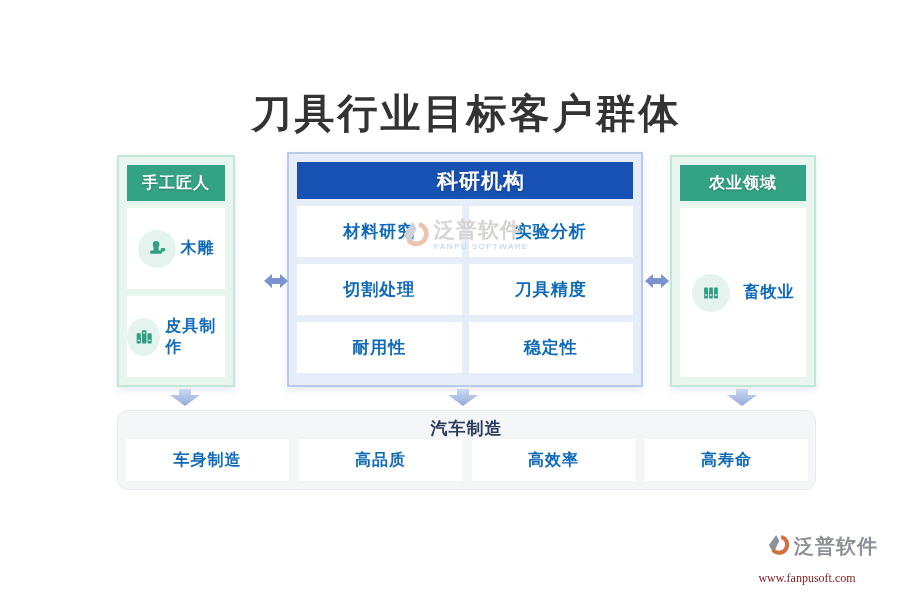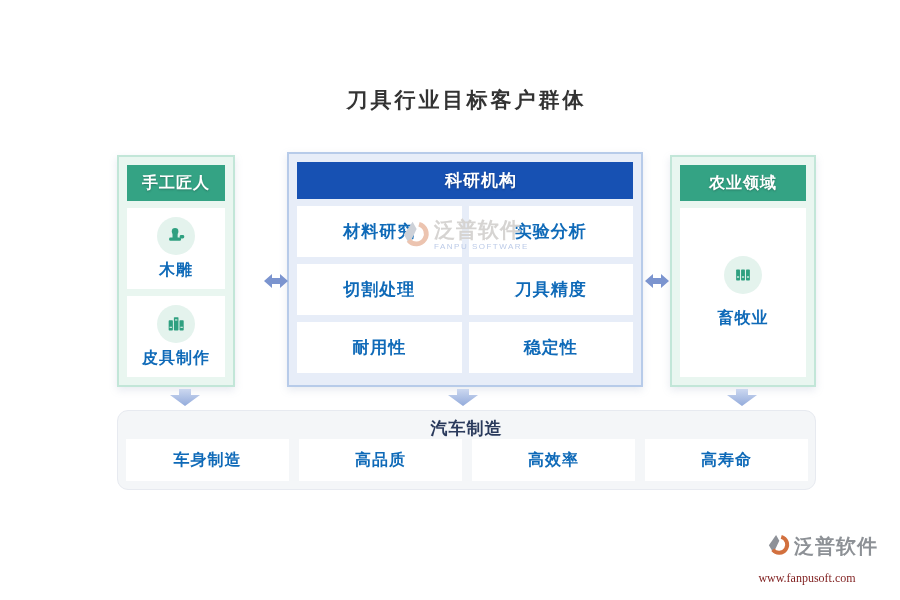--- a/index.html
+++ b/index.html
@@ -3,46 +3,46 @@
 <meta charset="utf-8">
 <style>
   * { margin:0; padding:0; box-sizing:border-box; }
   html,body { background:#ffffff; }
   .stage {
     position:relative; width:900px; height:600px; background:#ffffff;
     font-family:"Liberation Serif", serif; overflow:hidden;
   }
   .title {
     position:absolute; left:117px; top:86px; width:699px;
-    text-align:center; font-size:21px; font-weight:bold; color:#333333;
+    text-align:center; font-size:40px; font-weight:bold; color:#333333;
     letter-spacing:3px; font-family:"Liberation Serif", serif;
   }
   
   .col {
     position:absolute; padding:8px;
     box-shadow:0 3px 8px rgba(120,140,170,0.18);
   }
   .col-green { background:#e9f6f0; border:2px solid #c2e6d8; }
   .col-blue  { background:#e7edf8; border:2px solid #b7cbe9; }
   .col-left  { left:117px; top:155px; width:118px; height:232px; }
   .col-center{ left:287px; top:152px; width:356px; height:235px; }
   .col-right { left:670px; top:155px; width:146px; height:232px; }
 
   .col-header {
     height:36px; display:flex; align-items:center; justify-content:center;
     color:#ffffff; font-weight:bold; font-size:16px; letter-spacing:1px;
     font-family:"Liberation Sans", sans-serif; margin-bottom:7px;
     text-shadow:0 1px 2px rgba(0,0,0,0.25);
   }
   .hdr-green { background:#34a384; }
-  .hdr-blue  { background:#1751b3; height:37px; font-size:17px;padding-left:32px; }
+  .hdr-blue  { background:#1751b3; height:37px; font-size:21px;padding-left:32px; }
 
   .icon-card {
     background:#ffffff; height:81px; margin-bottom:7px;
-    display:flex; flex-direction:column; align-items:center; justify-content:center; gap:5px;
+    display:flex; flex-direction:row; align-items:center; justify-content:center; gap:5px;
   }
   .icon-card:last-child { margin-bottom:0; }
   .icon-card.tall { height:169px; gap:14px; }
 
   .icon-circle {
     width:38px; height:38px; border-radius:50%; background:#e4f3ed;
     display:flex; align-items:center; justify-content:center;
   }
   .card-label { color:#0f6ab8; font-weight:bold; font-size:16px; letter-spacing:1px; }
 

